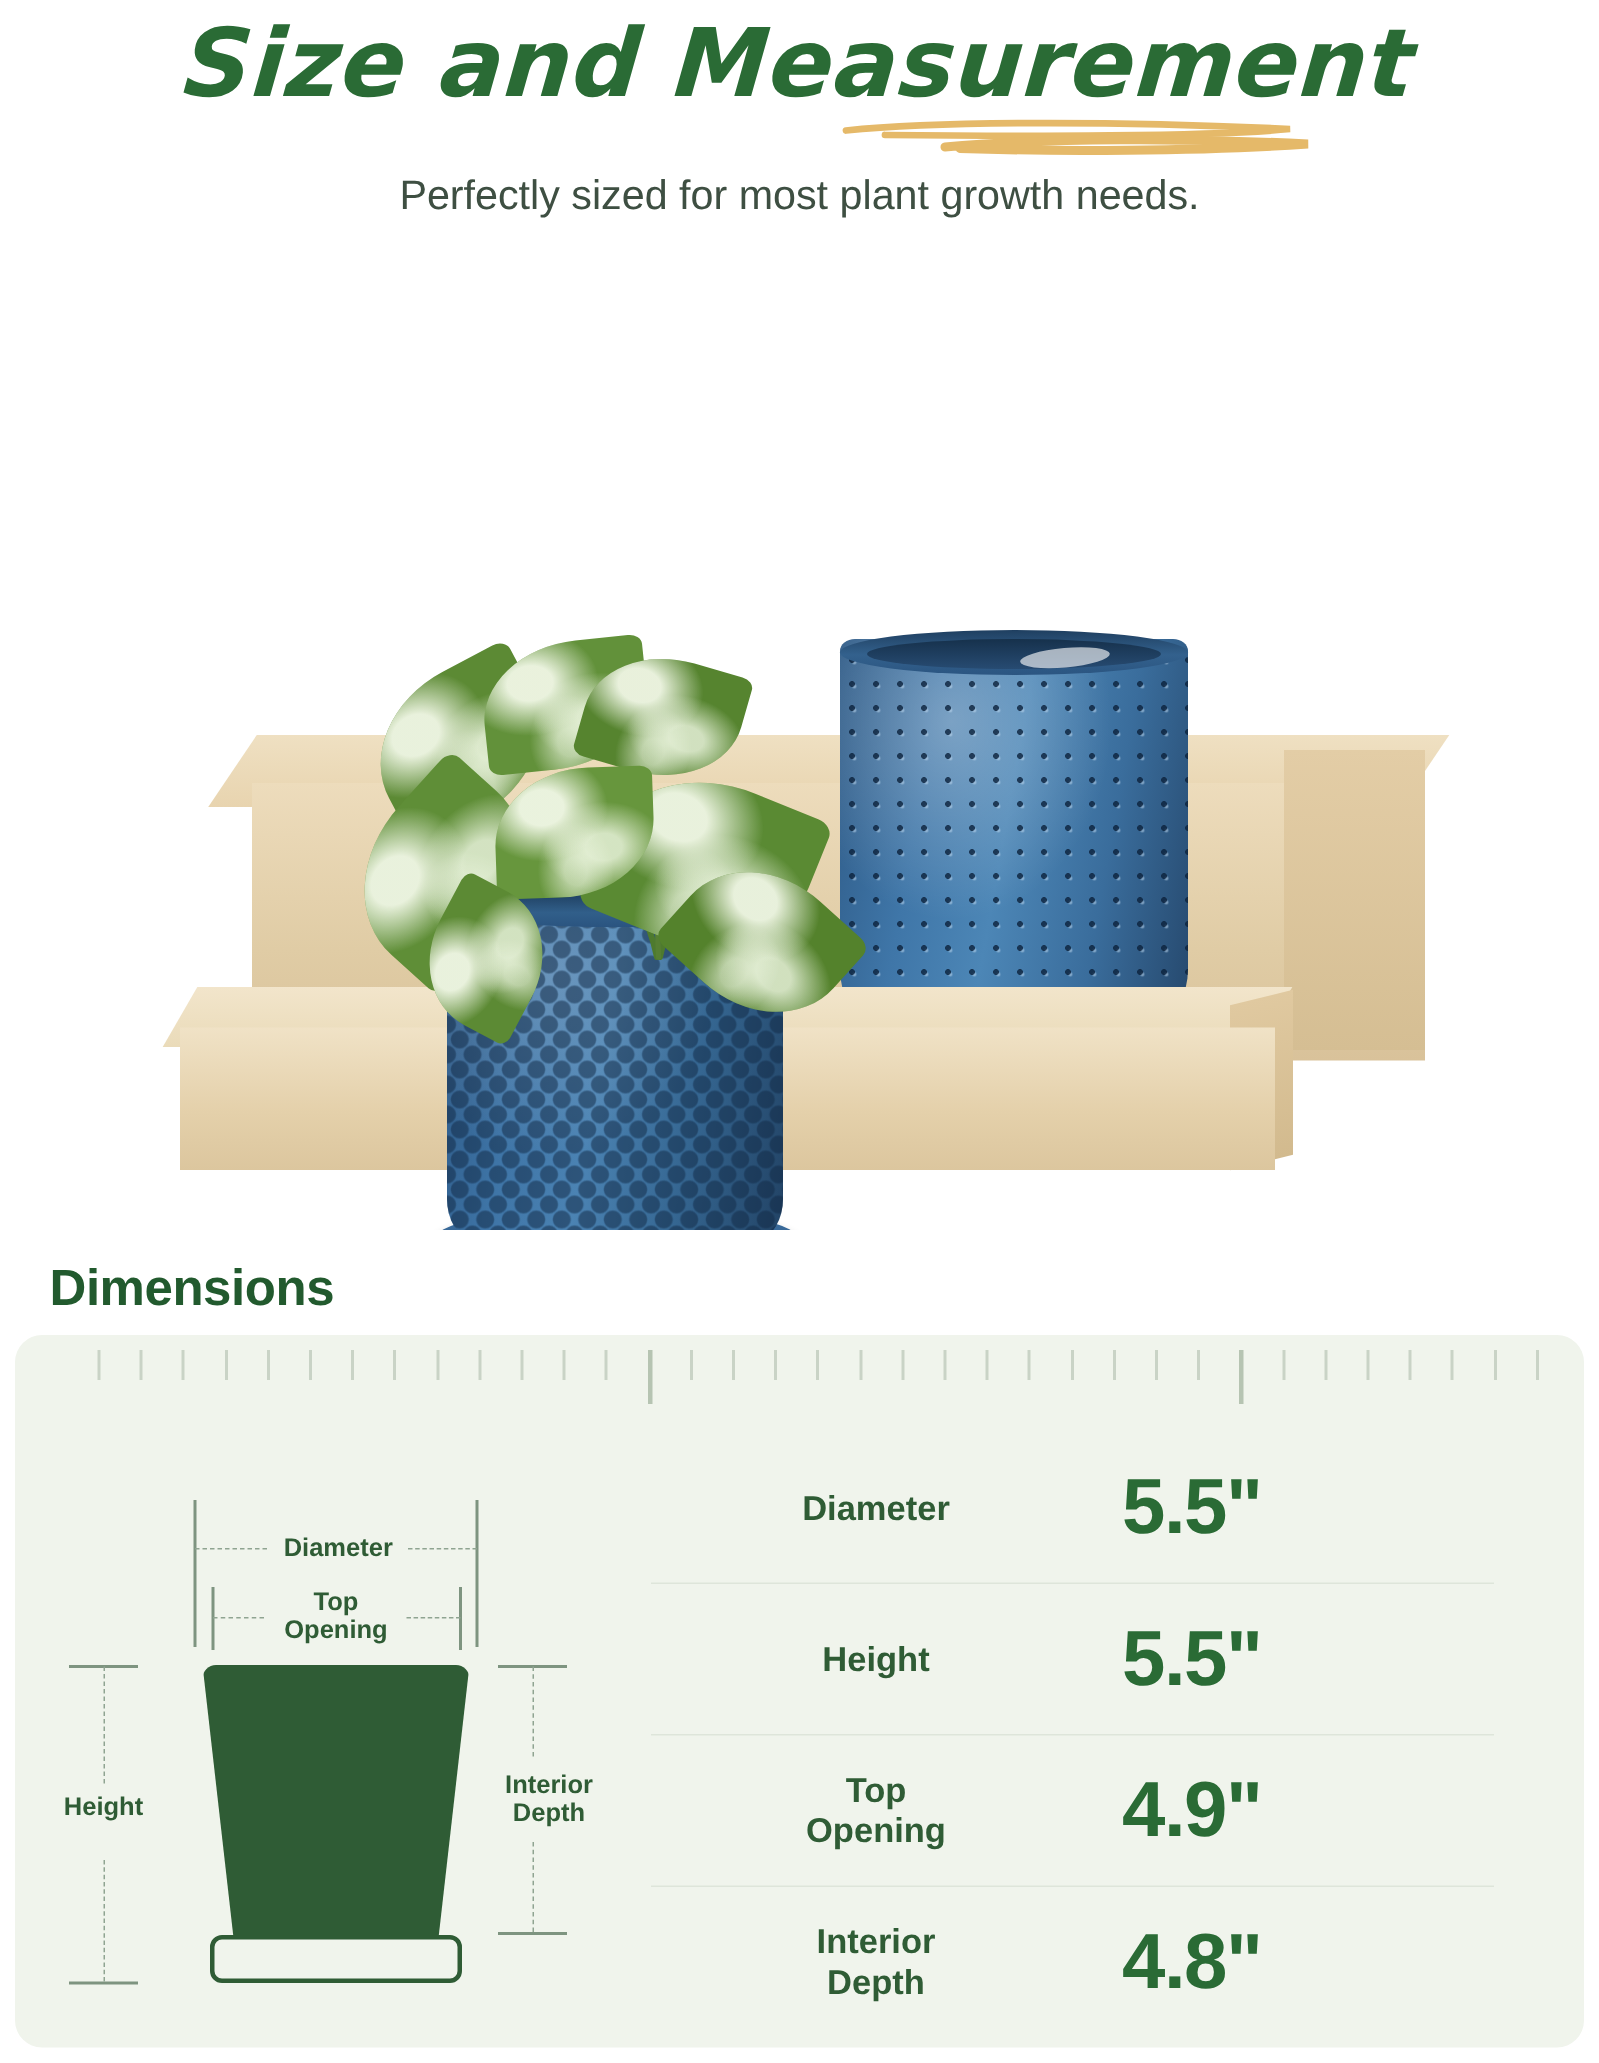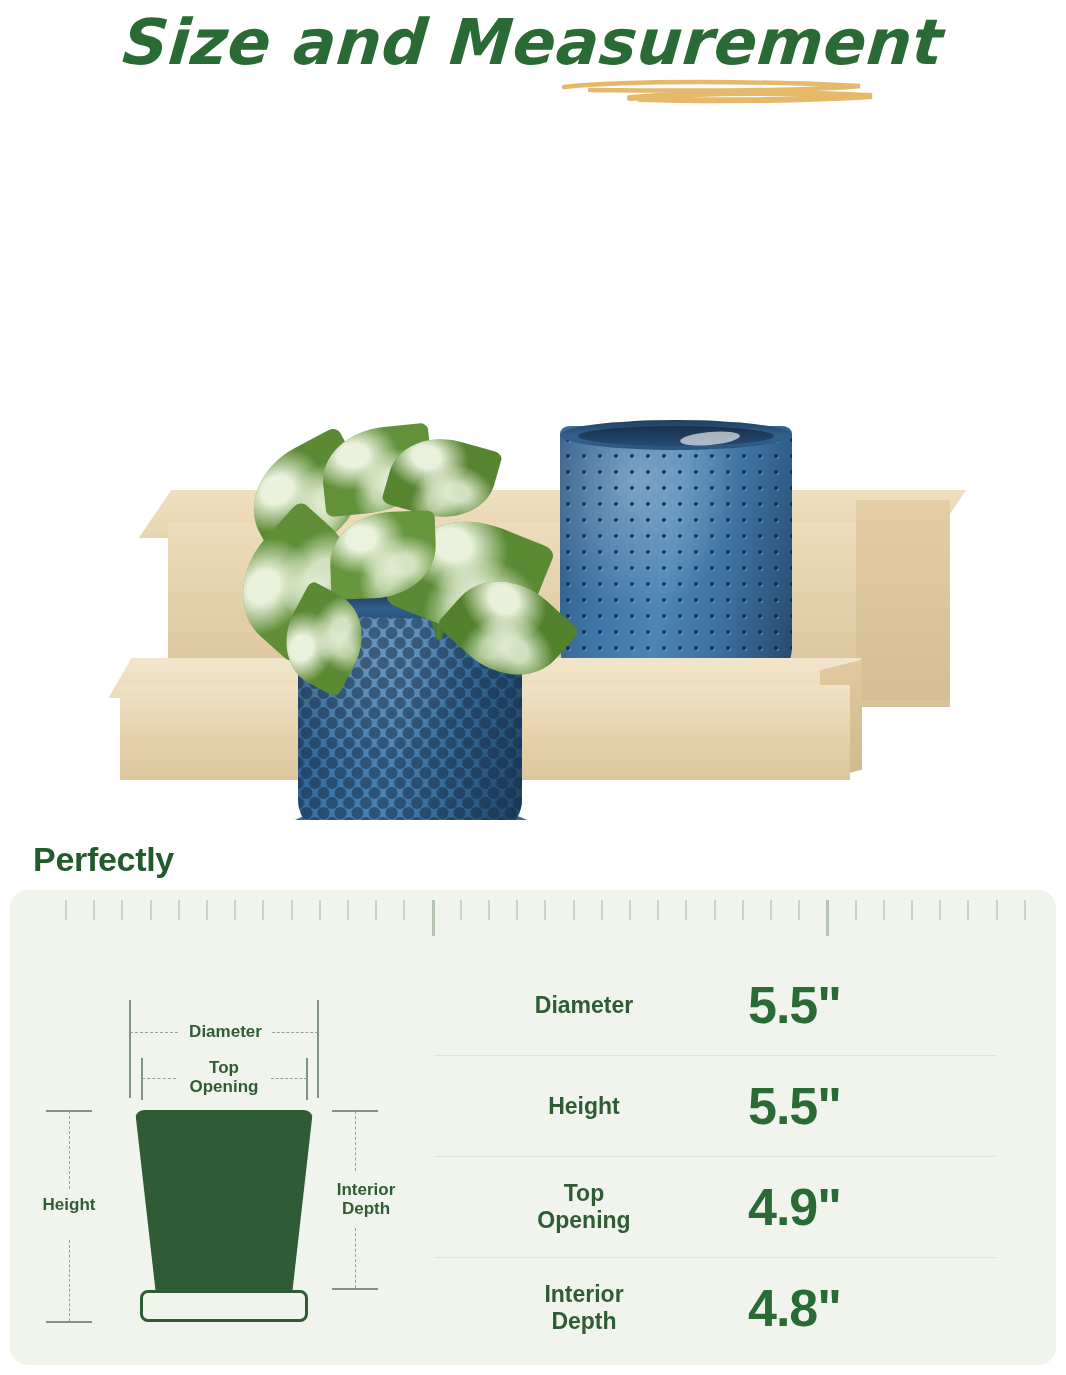--- a/index.html
+++ b/index.html
@@ -219,20 +219,21 @@
 <body>
 
 <div id="header">
   <div id="title-wrap">
     <span id="title">Size and Measurement</span>
   </div>
   <svg id="title-underline" viewBox="0 0 320 26">
     <path d="M4,9 C70,2 200,3 300,8 C250,13 120,13 30,12" fill="none" stroke="#E5B969" stroke-width="4.5" stroke-linecap="round"></path>
     <path d="M70,20 C140,14 230,14 312,18 C240,23 140,23 80,21" fill="none" stroke="#E5B969" stroke-width="6" stroke-linecap="round"></path>
   </svg>
+  <div id="subtitle">Perfectly sized for most plant growth needs.</div>
 </div>
 
 <div id="photo">
 
   <div class="riser" id="riser-shadow"></div>
   <div class="riser" id="riser-back-top"></div>
   <div class="riser" id="riser-back-face"></div>
   <div class="riser" id="riser-back-right"></div>
 
   <div id="pot-b-saucer"></div>
@@ -277,21 +278,21 @@
     </div>
   <div class="leaf" style="left:452px;top:412px;width:112px;height:92px;background:#54822C;transform:rotate(42deg);">
       <i></i>
     </div>
   <div class="leaf" style="left:278px;top:430px;width:92px;height:78px;background:#5C8A34;transform:rotate(-62deg);">
       <i></i>
     </div>
 
 </div>
 
-<div id="dims-heading">Perfectly</div>
+<div id="dims-heading">Dimensions</div>
 
 <div id="panel">
   <div id="ruler">
       <div class="tick small" style="left: 55px;"></div>
       <div class="tick small" style="left: 83.2px;"></div>
       <div class="tick small" style="left: 111.4px;"></div>
       <div class="tick small" style="left: 139.6px;"></div>
       <div class="tick small" style="left: 167.8px;"></div>
       <div class="tick small" style="left: 196px;"></div>
       <div class="tick small" style="left: 224.2px;"></div>

